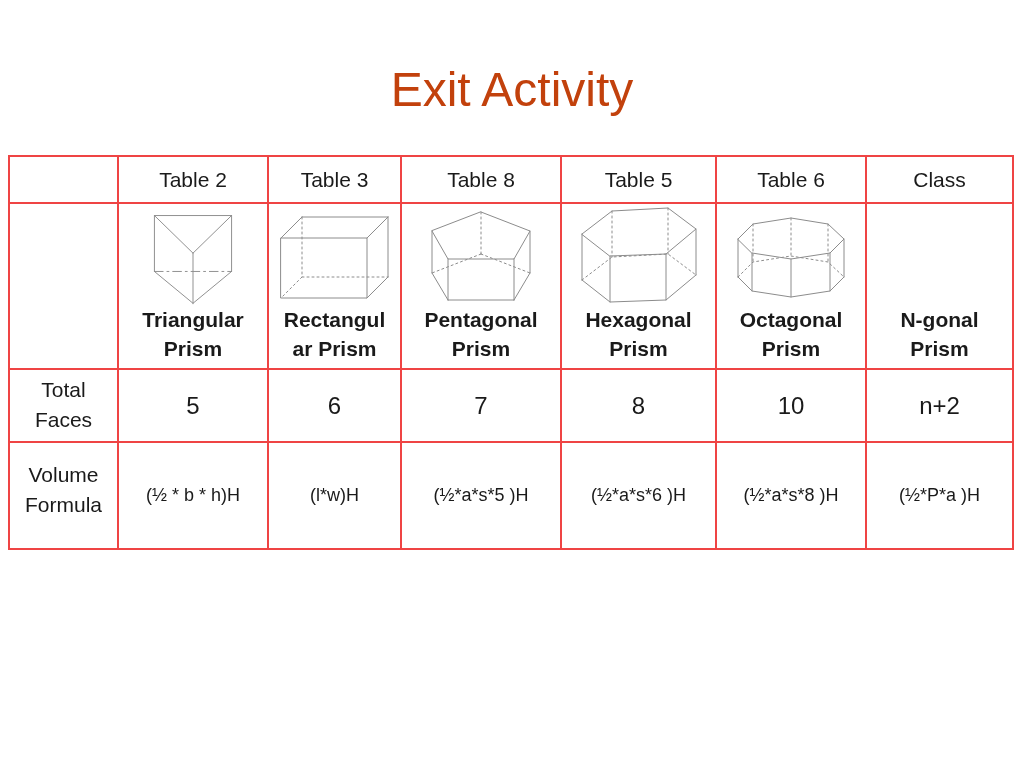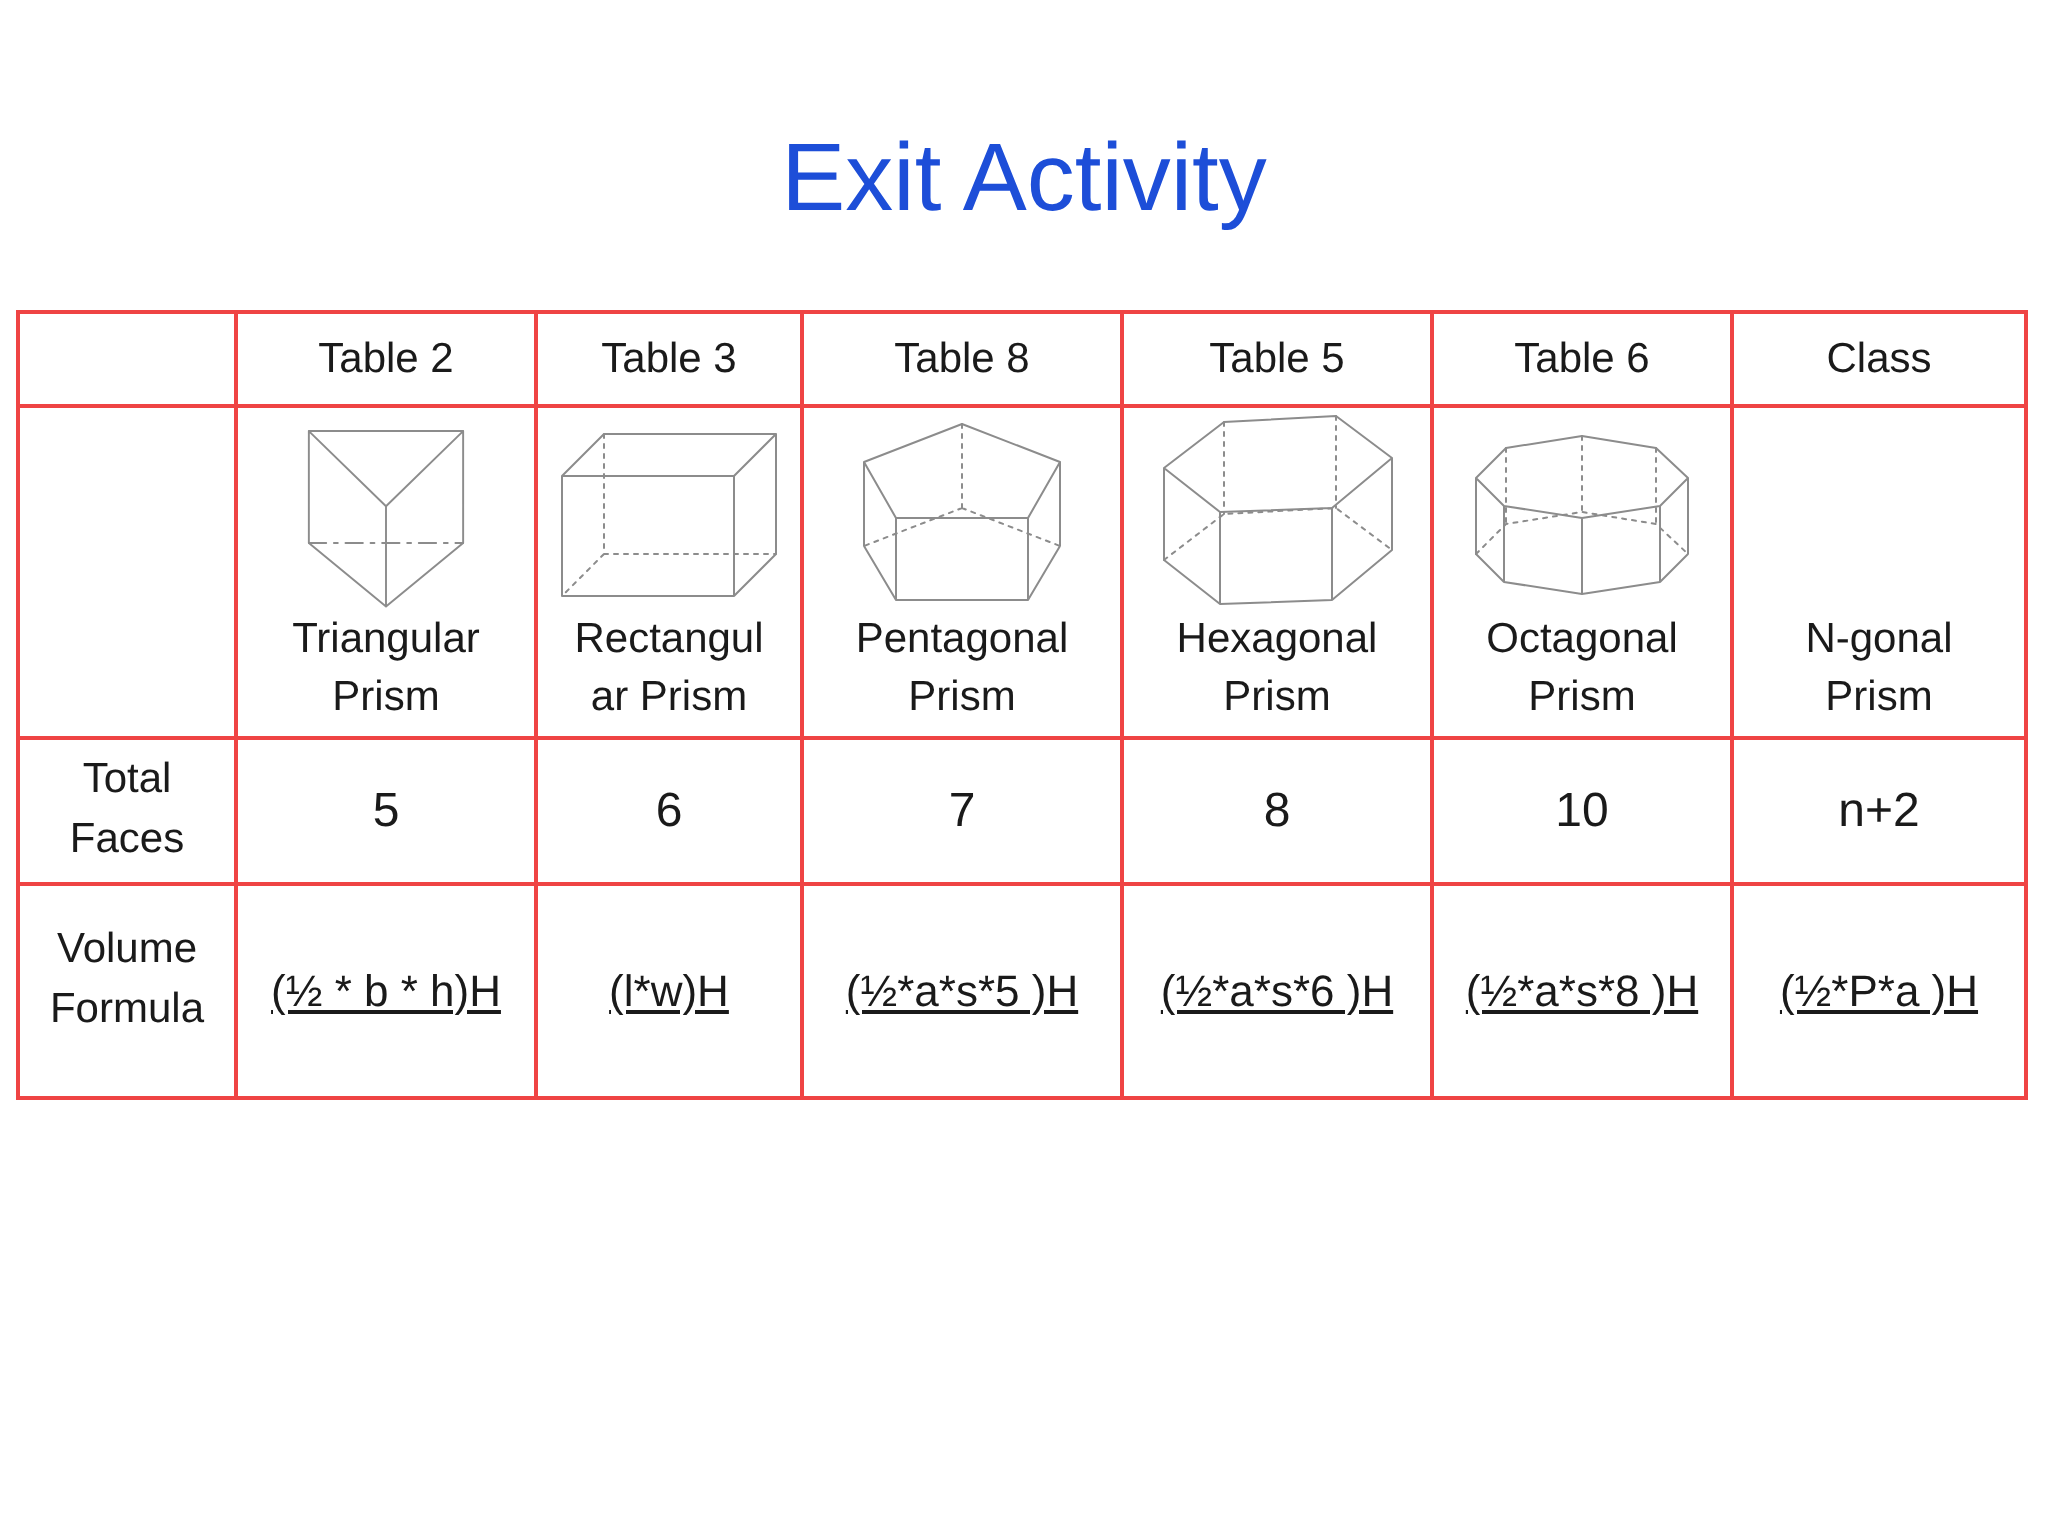--- a/index.html
+++ b/index.html
@@ -10,21 +10,21 @@
     color:#1a1a1a;
     position:relative;
     overflow:hidden;
   }
   .title {
     position:absolute;
     top:62px; left:0; width:100%;
     text-align:center;
     font-size:48px;
     font-weight:400;
-    color:#1d4ed8;
+    color:#c2410c;
   }
   table.grid {
     position:absolute;
     left:8px; top:155px;
     width:1004px;
     border-collapse:collapse;
     table-layout:fixed;
   }
   table.grid td {
     border:2px solid #ef4444;
@@ -42,29 +42,30 @@
   .th-cell { font-size:21px; vertical-align:middle; }
   .label-td {
     font-size:21px;
     vertical-align:top;
     padding-top:5px;
     white-space:pre-line;
     line-height:1.45;
   }
   .volume-label { padding-top:17px; }
   .value-td   { font-size:24px; vertical-align:middle; }
-  .formula-td { font-size:22px; vertical-align:middle;text-decoration:underline; }
+  .formula-td { font-size:18px; vertical-align:middle; }
 
   .prism-td { vertical-align:bottom; }
   .prism-wrap {
     height:160px;
     display:flex;
     flex-direction:column;
     align-items:center;
     justify-content:flex-end;
+    font-weight:bold;
   }
   .prism-figure {
     flex:1 1 auto;
     display:flex;
     align-items:center;
     justify-content:center;
     width:100%;
   }
   .prism-name {
     font-size:21px;

